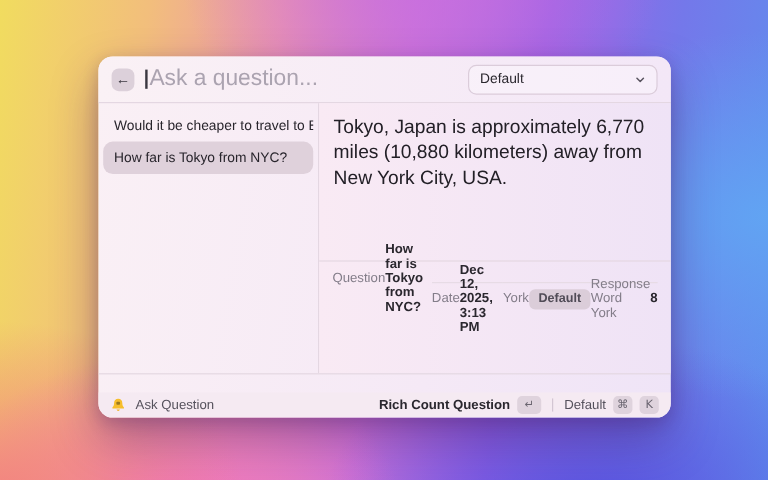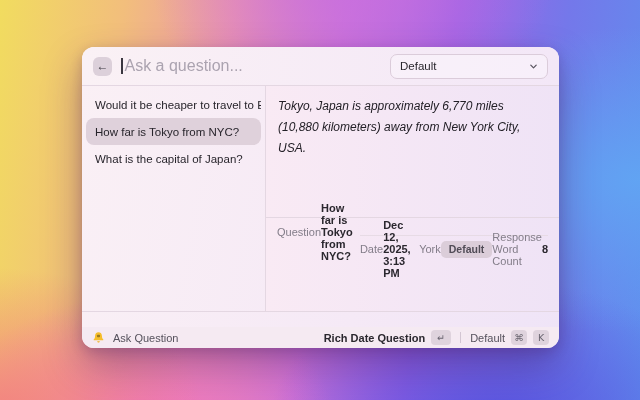--- a/index.html
+++ b/index.html
@@ -28,39 +28,39 @@
   .divider-h { height:1px; background:#E4D7E2; flex:none; }
   .divider-v { width:1px; background:#E4D7E2; flex:none; }
 
   
   .topbar { height:38px; flex:none; display:flex; align-items:center; padding:0 11px;
     background:linear-gradient(90deg,#FAF1F5,#F3E7F7); }
   .back-btn { width:19px; height:19px; border-radius:6px; background:#DCD0DA;
     display:flex; align-items:center; justify-content:center; flex:none;
     color:#3A3740; font-size:12px; line-height:1; cursor:default; }
   .text-cursor { width:1.5px; height:16px; background:#3A3740; margin-left:9px; flex:none; }
-  .search-placeholder { margin-left:2px; font-size:16px; color:#ABA3B0; }
+  .search-placeholder { margin-left:2px; font-size:19px; color:#ABA3B0; }
   .topbar-spacer { flex:1; }
   .dropdown { width:158px; height:25px; border:1px solid #DBCCDA; border-radius:7px;
     background:rgba(253,249,253,.45); display:flex; align-items:center;
     justify-content:space-between; padding:0 9px; }
   .dropdown-label { font-size:11.5px; color:#2A272E; }
   .chev { width:9px; height:9px; flex:none; }
 
   
   .content { flex:1; display:flex; min-height:0; }
   .sidebar { width:183px; flex:none; padding:5px 4px; }
   .side-item { height:27px; display:flex; align-items:center; padding:0 9px;
     border-radius:8px; font-size:11.5px; color:#28252C; white-space:nowrap; overflow:hidden; }
   .side-item.selected { background:#DFD1DB; }
 
   .main { flex:1; display:flex; flex-direction:column; min-width:0;
     background:linear-gradient(90deg,#F9EAF4 0%,#EFE3F6 100%); }
-  .answer { height:131px; flex:none; padding:10px 12px; font-size:12px;
-    line-height:21px; color:#232027;font-style:italic; }
+  .answer { height:131px; flex:none; padding:10px 12px; font-size:16px;
+    line-height:21px; color:#232027; }
 
   .meta { flex:1; padding:0 11px; display:flex; flex-direction:row; }
   .meta-row { height:27px; display:flex; align-items:center; justify-content:space-between; }
   .meta-row + .meta-row { border-top:1px solid #E7DBE5;margin-top:17px; }
   .meta-label { font-size:11px; color:#837D89; }
   .meta-value { font-size:11px; font-weight:600; color:#2A272E; }
   .meta-badge { font-size:10.5px; font-weight:600; color:#514C57; background:#DBCDD9;
     border-radius:5px; padding:2.5px 8px; }
 
   
@@ -96,21 +96,20 @@
       </svg>
     </div>
   </div>
 
   <div class="divider-h"></div>
 
   <div class="content">
     <div class="sidebar">
       <div class="side-item">Would it be cheaper to travel to Euro...</div>
       <div class="side-item selected">How far is Tokyo from NYC?</div>
-      <div class="side-item">What is the capital of Japan?</div>
     </div>
 
     <div class="divider-v"></div>
 
     <div class="main">
       <div class="answer">Tokyo, Japan is approximately 6,770 miles (10,880 kilometers) away from New York City, USA.</div>
       <div class="divider-h"></div>
 
       <div class="meta">
         <div class="meta-row">
@@ -119,38 +118,38 @@
         </div>
         <div class="meta-row">
           <span class="meta-label">Date</span>
           <span class="meta-value">Dec 12, 2025, 3:13 PM</span>
         </div>
         <div class="meta-row">
           <span class="meta-label">York</span>
           <span class="meta-badge">Default</span>
         </div>
         <div class="meta-row">
-          <span class="meta-label">Response Word Count</span>
+          <span class="meta-label">Response Word York</span>
           <span class="meta-value">8</span>
         </div>
       </div>
     </div>
   </div>
 
   <div class="divider-h"></div>
 
   <div class="footer">
     <svg class="app-icon" viewBox="0 0 16 16">
       <path d="M8 1.6c-2.7 0-4.2 2-4.2 4.3 0 2.8-1 3.8-1.7 4.6-.3.4 0 1 .5 1h10.8c.5 0 .8-.6.5-1-.7-.8-1.7-1.8-1.7-4.6C12.2 3.6 10.7 1.6 8 1.6z" fill="#F6BE2C"></path>
       <path d="M6.3 12.6c.3.9 1 1.5 1.7 1.5s1.4-.6 1.7-1.5z" fill="#F0B01E"></path>
       <rect x="6.1" y="4.6" width="3.8" height="3.2" rx="1" fill="#8A6D1F" opacity="0.85"></rect>
     </svg>
     <span class="footer-left-label">Ask Question</span>
     <div class="footer-spacer"></div>
 
-    <span class="primary-action">Rich Date Question</span>
+    <span class="primary-action">Rich Count Question</span>
     <span class="key key-return">↵</span>
     <span class="footer-sep"></span>
     <span class="actions-label">Default</span>
     <span class="key">⌘</span>
     <span class="key">K</span>
   </div>
 </div>
 
 </body></html>

